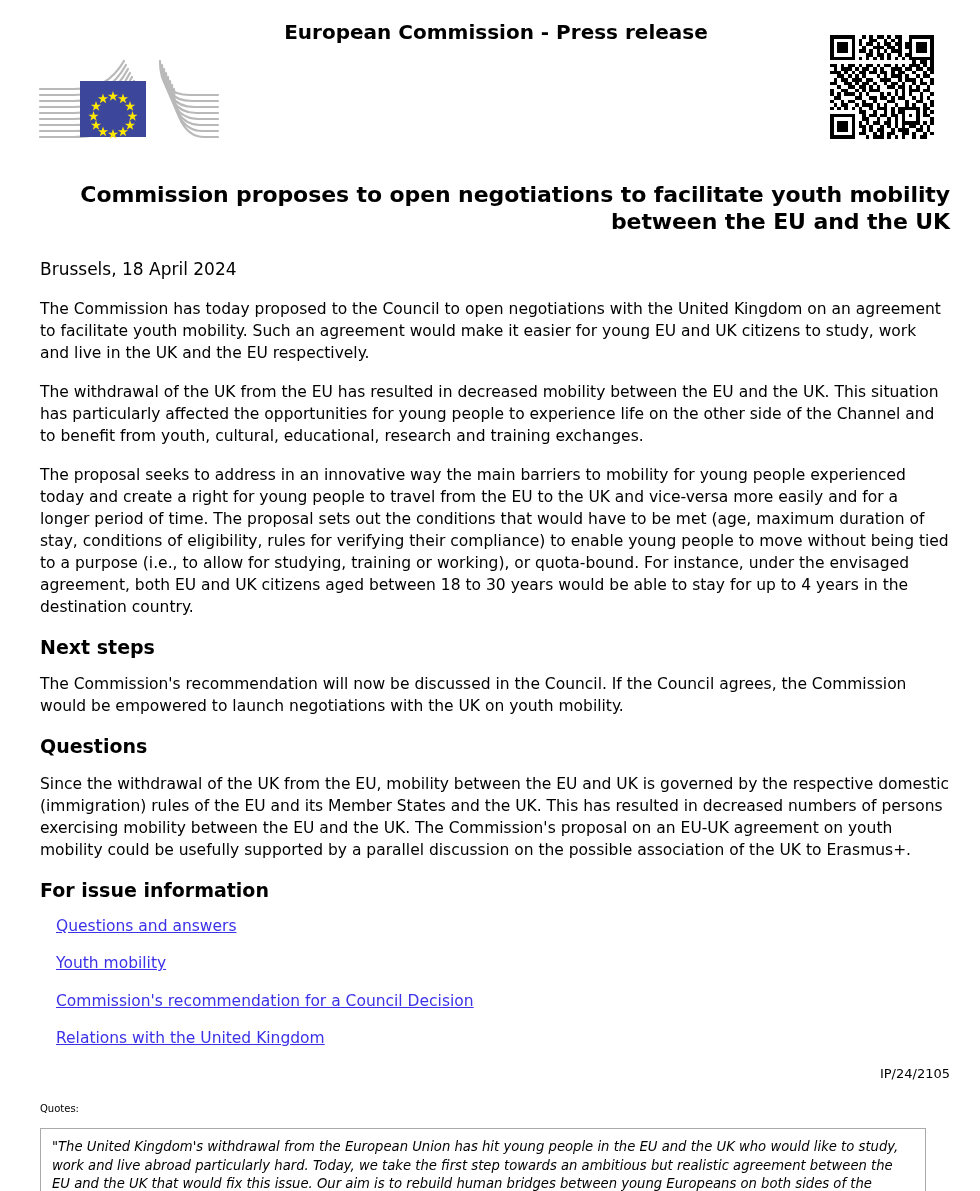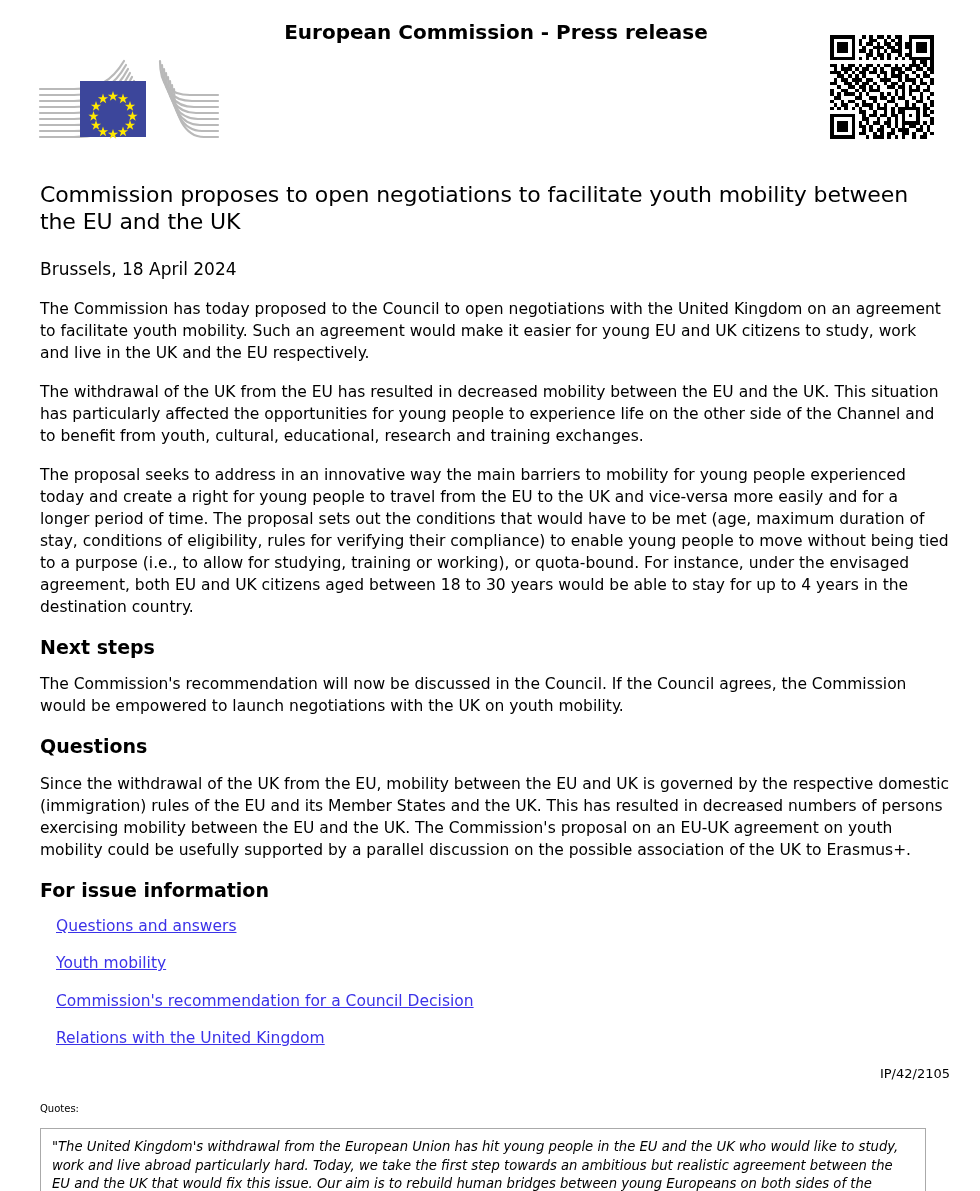--- a/index.html
+++ b/index.html
@@ -52,24 +52,25 @@
   
   .doc {
     position: absolute;
     left: 40px;
     top: 182px;
     width: 910px;
   }
 
   h1.doc-title {
     font-size: 22px;
-    font-weight: normal;
+    font-weight: bold;
     line-height: 1.22;
     margin: 0 0 22px 0;
     letter-spacing: -0.1px;
+    text-align: right;
   }
 
   .dateline {
     font-size: 17px;
     margin: 0 0 18px 0;
     line-height: 1.3;
   }
 
   p.body-text {
     font-size: 15.5px;
@@ -447,21 +448,21 @@
 
   <h2 class="section-heading">For issue information</h2>
 
   <div class="links">
     <a class="doc-link" href="#">Questions and answers</a>
     <a class="doc-link" href="#">Youth mobility</a>
     <a class="doc-link" href="#">Commission's recommendation for a Council Decision</a>
     <a class="doc-link" href="#">Relations with the United Kingdom</a>
   </div>
 
-  <div class="refline">IP/42/2105</div>
+  <div class="refline">IP/24/2105</div>
 
   <div class="quotes-label">Quotes:</div>
 
   <div class="quote-box">
     <p class="quote-text">"The United Kingdom's withdrawal from the European Union has hit young people in the EU and the UK who would like to study, work and live abroad particularly hard. Today, we take the first step towards an ambitious but realistic agreement between the EU and the UK that would fix this issue. Our aim is to rebuild human bridges between young Europeans on both sides of the Channel."</p>
 
   </div>
 
 </div>
 

